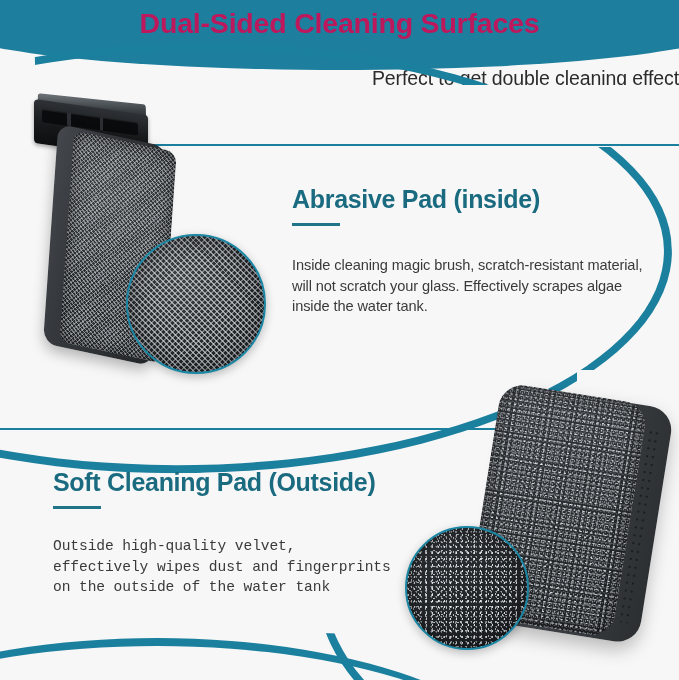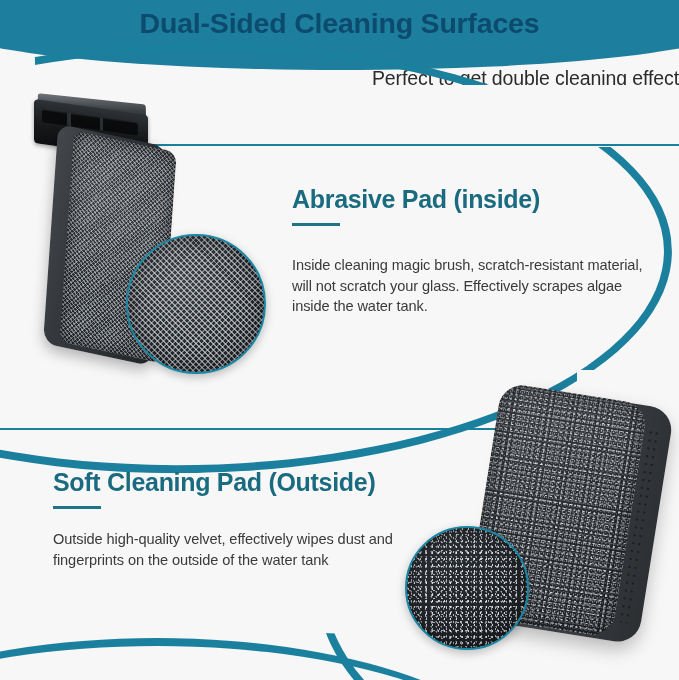--- a/index.html
+++ b/index.html
@@ -24,21 +24,21 @@
     position:absolute; left:-60px; top:-246px;
     width:800px; height:320px;
     background:#8fc6d6;
     border-bottom-left-radius:50% 46px;
     border-bottom-right-radius:50% 46px;
     z-index:-1;
   }
   .banner-title {
     position:absolute; left:0; top:7px; width:679px;
     text-align:center;
-    color:#0c4a6e;
+    color:#be185d;
     font-size:28.5px;
     font-weight:bold;
     letter-spacing:-0.2px;
     white-space:nowrap;
   }
 
   .subtitle {
     position:absolute; left:0; top:67px; width:679px;
     text-align:right;
     color:#2b2b2b;
@@ -216,21 +216,21 @@
       radial-gradient(circle at 64% 42%, rgba(218,223,229,.8) 0.7px, transparent 1px),
       radial-gradient(circle at 86% 75%, rgba(202,208,215,.75) 0.7px, transparent 1px),
       radial-gradient(circle at 38% 82%, rgba(228,232,237,.78) 0.7px, transparent 1px),
       radial-gradient(circle at 10% 60%, rgba(192,199,206,.72) 0.7px, transparent 1px),
       linear-gradient(150deg,#303337 0%,#232629 60%,#1b1e21 100%);
     background-size:6px 6px,7px 7px,5px 5px,8px 8px,6px 7px,100% 100%;
     box-shadow:0 3px 10px rgba(0,0,0,.25), inset 0 0 22px rgba(0,0,0,.5);
   }
 
   .s2-text { position:absolute; left:36px; top:68px; width:340px; }
-  .s2-text .body-text { margin-top:20px; }
+  .s2-text .body-text { margin-top:27px;font-family:Liberation Mono, monospace; }
 </style>
 </head>
 <body>
 
 <div id="page">
 
   <div class="banner">
     <div class="banner-glow"></div>
     <div class="banner-fill"></div>
     <div class="banner-title">Dual-Sided Cleaning Surfaces</div>

